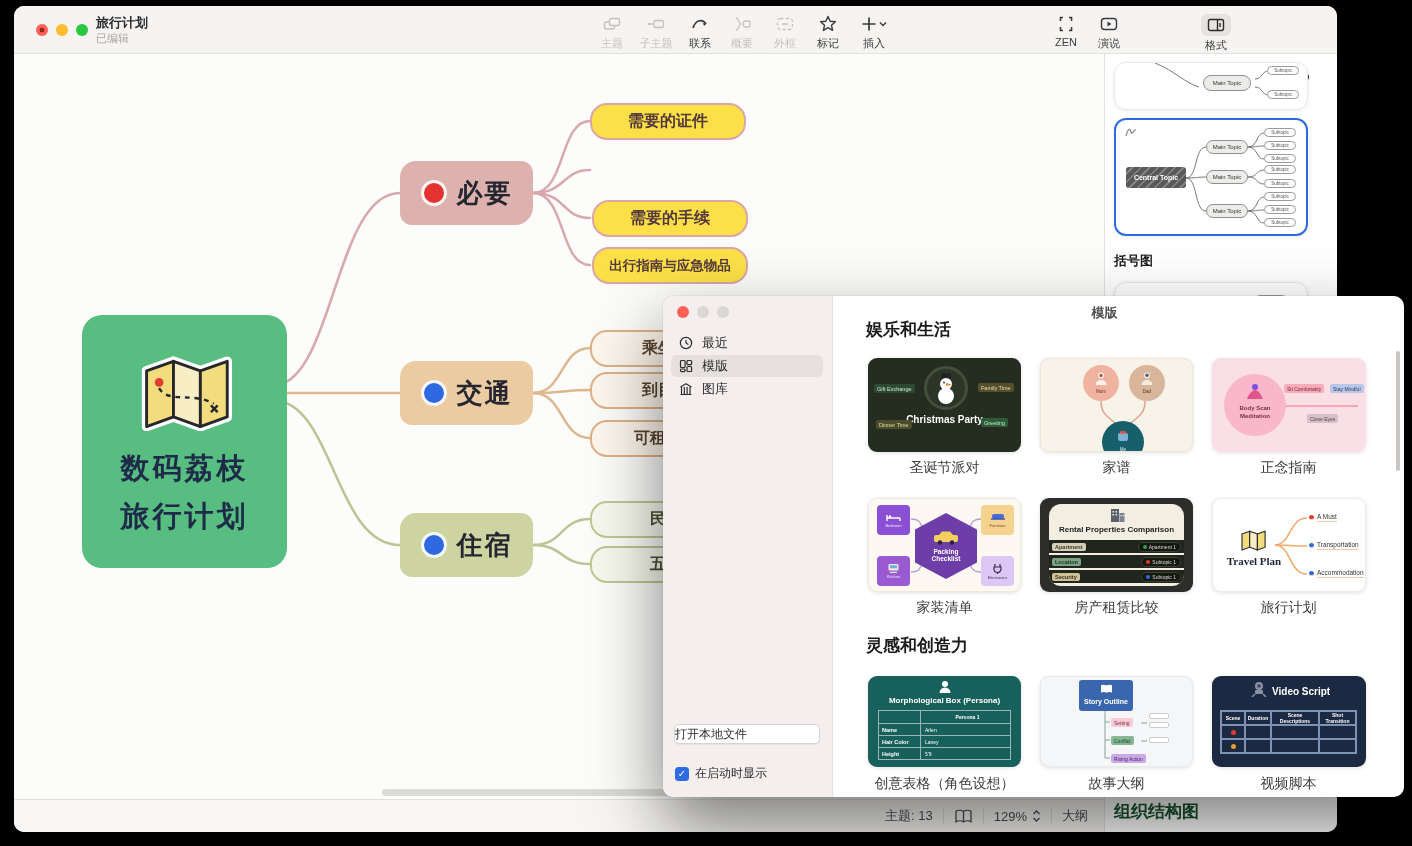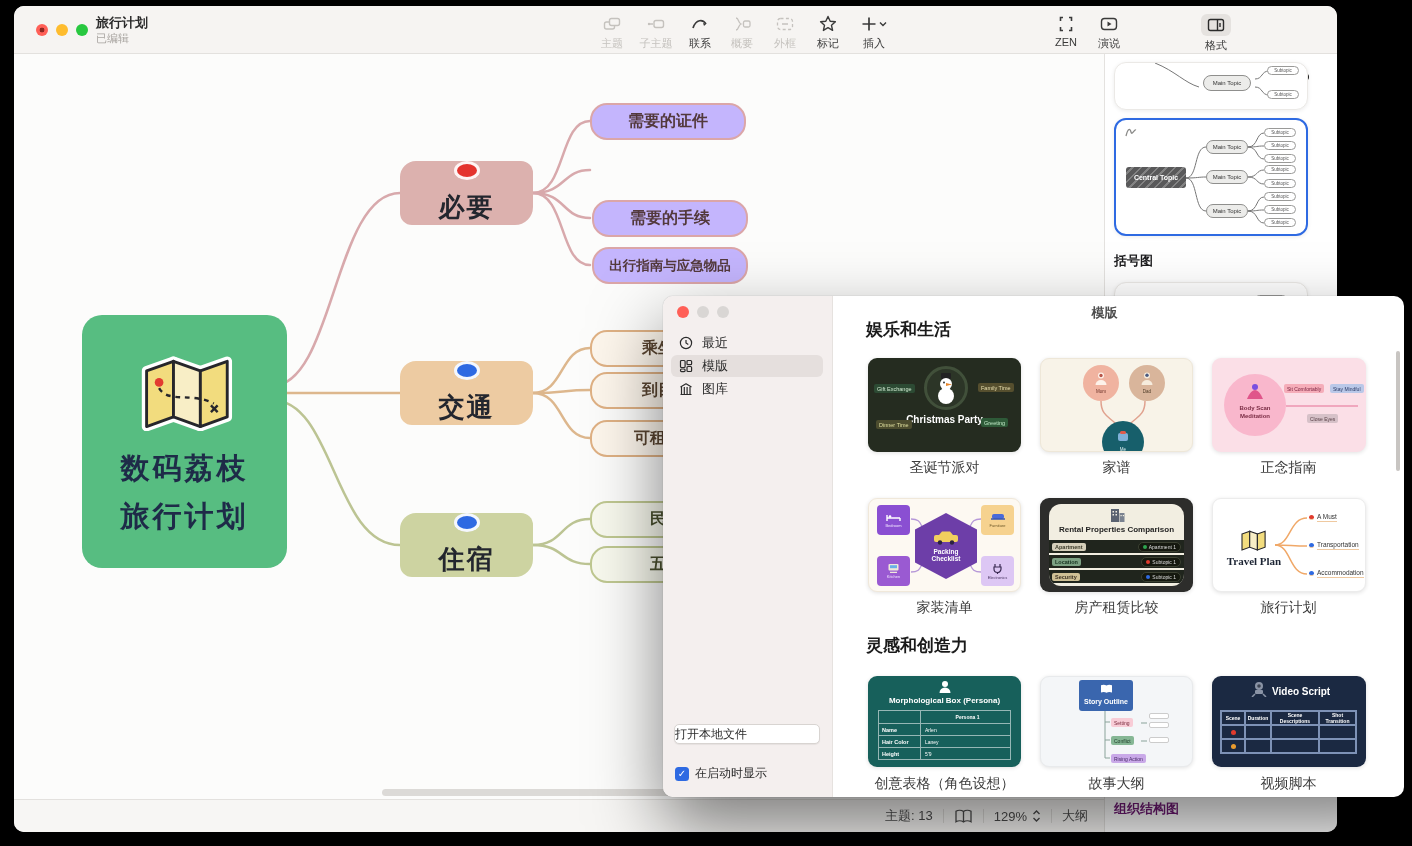--- a/index.html
+++ b/index.html
@@ -22,31 +22,31 @@
     align-items:center; gap:2px; color:#3a3a3a; cursor:default; }
   .tool .tlabel { font-size:11px; }
   .tool.disabled { color:#c5c2be; }
   .tool svg { display:block; }
   .fmt-hl { background:#e5e2df; border-radius:6px; padding:1px 5px; }
 
   
   #canvas { position:absolute; left:0; top:48px; width:1090px; height:745px; background:#fcfcfb; }
   #links { position:absolute; left:0; top:0; }
   .hatch { background-image:repeating-linear-gradient(135deg, rgba(255,255,255,0) 0 7px,
-      rgba(255,255,255,.42) 7px 10px);flex-direction:column; }
+      rgba(255,255,255,.42) 7px 10px); }
   #central { position:absolute; left:68px; top:261px; width:205px; height:253px;
     background:#57bd81; border-radius:20px; text-align:center; color:#1e2b48; }
   #central .ct-line { font-size:29px; font-weight:700; letter-spacing:3px; }
   .branch { position:absolute; width:133px; height:64px; border-radius:16px 12px 18px 12px;
     display:flex; align-items:center; justify-content:center; gap:10px; }
   .branch .dot { width:26px; height:26px; border-radius:50%; border:3px solid rgba(255,255,255,.95); }
   .branch .blabel { font-size:26px; font-weight:700; color:#23262e; letter-spacing:2px; }
   .child { position:absolute; height:37px; border:2px solid; border-radius:17px;
     display:flex; align-items:center; justify-content:center; font-weight:600; }
-  .c-pink { border-color:#dba6a8; background:#c4b5fd; color:#53393c; }
+  .c-pink { border-color:#dba6a8; background:#fde047; color:#53393c; }
   .c-tan  { border-color:#dfb184; background:#fdf6ec; color:#5a4531; }
   .c-olive{ border-color:#bfc891; background:#f8f9ee; color:#4b5130; }
   #hscroll { position:absolute; left:368px; top:735px; width:576px; height:7px;
     background:#dcdad7; border-radius:4px; }
 
   
   #fmtbar { position:absolute; right:0; top:48px; width:233px; height:778px;
     background:#fff; border-left:1px solid #e4e2df; }
   #fmt-tabs { position:absolute; left:0; top:4px; width:100%; height:34px;
     display:flex; align-items:center; justify-content:center; gap:9px; color:#3c3c3c; }
@@ -58,21 +58,21 @@
   #mini-top { top:8px; height:48px; border-radius:12px; overflow:hidden; }
   #mini-sel { top:64px; height:118px; border:2px solid #2e6ae2; }
   .mini-node { position:absolute; font-size:6px; color:#333; display:flex;
     align-items:center; justify-content:center; }
   .mn-central { background:#59595a; color:#fff; border-radius:3px; font-weight:700;
     background-image:repeating-linear-gradient(135deg, rgba(255,255,255,0) 0 4px, rgba(255,255,255,.25) 4px 6px); }
   .mn-main { background:#ececea; border:1px solid #8f8f8d; border-radius:7px; }
   .mn-sub { background:#fff; border:1px solid #9a9a98; border-radius:5px; font-size:4.5px; color:#555; }
   #fmt-bracket-label { position:absolute; left:9px; top:198px; font-size:13px; font-weight:700; color:#1c1c1e; }
   #mini-low { top:228px; height:36px; }
-  #fmt-org-label { position:absolute; left:9px; top:746px; font-size:13px; font-weight:700; color:#701a75; }
+  #fmt-org-label { position:absolute; left:9px; top:746px; font-size:17px; font-weight:700; color:#14532d; }
 
   
   #statusbar { position:absolute; left:0; bottom:0; width:1090px; height:33px;
     background:#f7f6f4; border-top:1px solid #e3e1de; display:flex; align-items:center;
     justify-content:flex-end; gap:10px; padding-right:16px; color:#4c4c4c; font-size:13px; }
   .sb-sep { width:1px; height:14px; background:#dddbd8; }
   #zoomctl { display:flex; align-items:center; gap:5px; }
 
   
   #modal { position:absolute; left:663px; top:296px; width:741px; height:501px;

